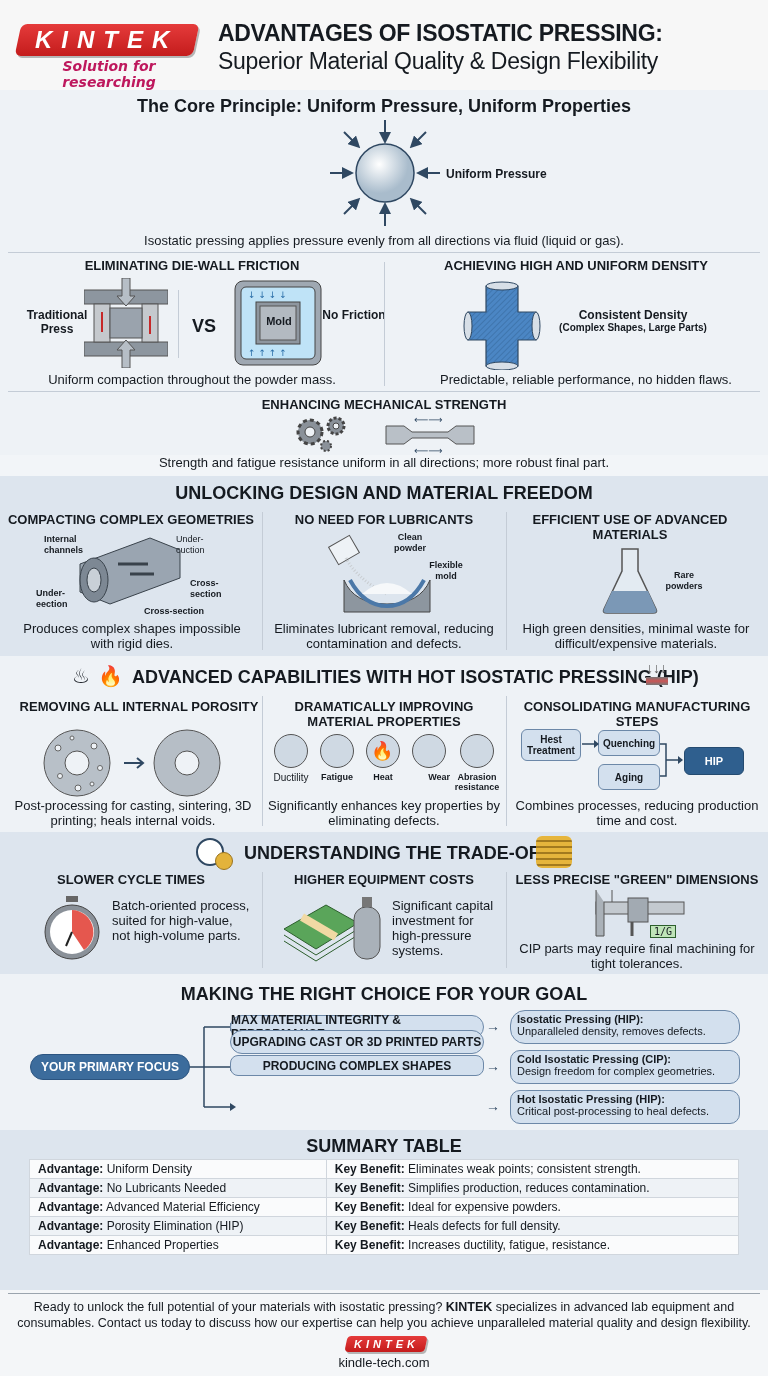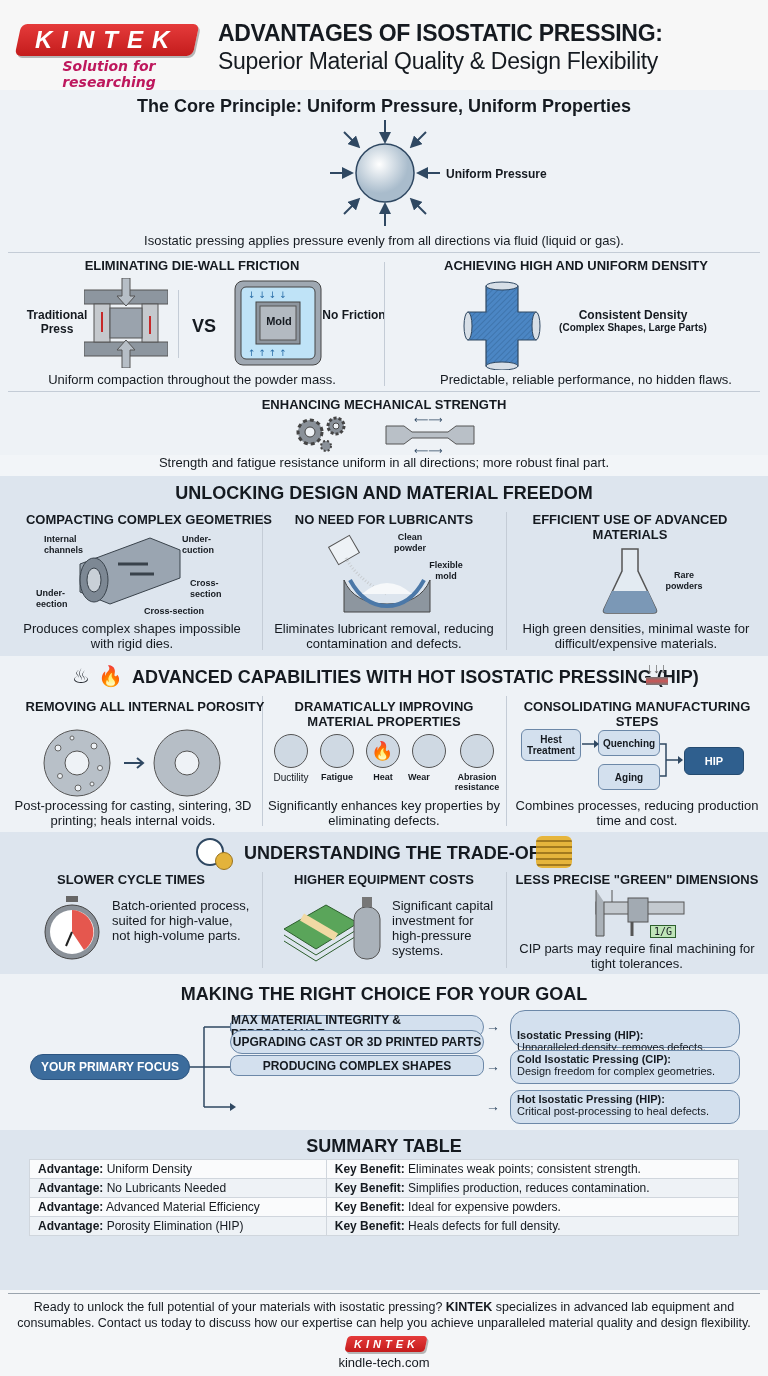--- a/index.html
+++ b/index.html
@@ -131,29 +131,29 @@
   <text x="32" y="9" font-size="10" fill="#2f4862">⟵⟶</text>
     <text x="32" y="40" font-size="10" fill="#2f4862">⟵⟶</text>
 </svg>
 <div class="abs txt ctr" style="left:0;top:455px;width:768px">Strength and fatigue resistance uniform in all directions; more robust final part.</div>
 
 <div class="abs sec blue" style="top:476px;height:180px"></div>
 <div class="abs h2 ctr" style="left:0;top:483px;width:768px">UNLOCKING DESIGN AND MATERIAL FREEDOM</div>
 <div class="abs vline" style="left:262px;top:512px;height:138px"></div>
 <div class="abs vline" style="left:506px;top:512px;height:138px"></div>
 
-<div class="abs h3 ctr" style="left:18px;top:512px;width:262px">COMPACTING COMPLEX GEOMETRIES</div>
+<div class="abs h3 ctr" style="left:0;top:512px;width:262px">COMPACTING COMPLEX GEOMETRIES</div>
 <svg class="abs" style="left:70px;top:534px" width="120" height="74">
   <path d="M10,30 L80,4 L110,16 L110,44 L40,70 L10,58z" fill="#9aa5b1" stroke="#39424b"></path>
   <ellipse cx="24" cy="46" rx="14" ry="22" fill="#7d8894" stroke="#39424b"></ellipse>
   <ellipse cx="24" cy="46" rx="7" ry="12" fill="#c9d0d7" stroke="#39424b"></ellipse>
   <path d="M48,30 h30 M60,40 h24" stroke="#39424b" stroke-width="3"></path>
 </svg>
 <div class="abs" style="left:44px;top:534px;font-size:9px;font-weight:bold;width:46px;line-height:11px">Internal channels</div>
-<div class="abs" style="left:182px;top:534px;font-size:9px;font-weight:bold;width:40px;line-height:11px">Under-cuction</div>
+<div class="abs" style="left:176px;top:534px;font-size:9px;font-weight:normal;width:40px;line-height:11px">Under-cuction</div>
 <div class="abs" style="left:190px;top:578px;font-size:9px;font-weight:bold;width:40px;line-height:11px">Cross-section</div>
 <div class="abs" style="left:36px;top:588px;font-size:9px;font-weight:bold;width:40px;line-height:11px">Under-eection</div>
 <div class="abs" style="left:144px;top:606px;font-size:9px;font-weight:bold">Cross-section</div>
 <div class="abs txt ctr" style="left:12px;top:621px;width:240px">Produces complex shapes impossible with rigid dies.</div>
 
 <div class="abs h3 ctr" style="left:262px;top:512px;width:244px">NO NEED FOR LUBRICANTS</div>
 <svg class="abs" style="left:328px;top:532px" width="116" height="84">
   <rect x="4" y="8" width="24" height="20" fill="#eef2f6" stroke="#555" transform="rotate(-30 16 18)"></rect>
   <path d="M18,26 q10,20 40,36" stroke="#c8ccd0" stroke-width="3" fill="none" stroke-dasharray="1 2"></path>
   <path d="M16,48 v32 h86 v-32 q-10,24 -43,24 q-33,0 -43,-24z" fill="#8d969f" stroke="#444"></path>
@@ -173,21 +173,21 @@
 <div class="abs txt ctr" style="left:514px;top:621px;width:244px">High green densities, minimal waste for difficult/expensive materials.</div>
 
 <div class="abs sec light" style="top:656px;height:176px"></div>
 <div class="abs" style="left:72px;top:664px;font-size:20px">♨</div>
 <div class="abs" style="left:98px;top:664px;font-size:20px;color:#f07a22">🔥</div>
 <div class="abs h2" style="left:132px;top:667px">ADVANCED CAPABILITIES WITH HOT ISOSTATIC PRESSING (HIP)</div>
 <div class="abs" style="left:646px;top:662px;font-size:14px;color:#555;line-height:12px">↓↓↓<br><span style="display:inline-block;width:22px;height:8px;background:linear-gradient(#777,#c55,#777)"></span></div>
 <div class="abs vline" style="left:262px;top:696px;height:130px"></div>
 <div class="abs vline" style="left:506px;top:696px;height:130px"></div>
 
-<div class="abs h3 ctr" style="left:14px;top:699px;width:262px">REMOVING ALL INTERNAL POROSITY</div>
+<div class="abs h3 ctr" style="left:8px;top:699px;width:262px">REMOVING ALL INTERNAL POROSITY</div>
 <svg class="abs" style="left:42px;top:728px" width="180" height="70">
   <circle cx="35" cy="35" r="33" fill="#b8c0c8" stroke="#555"></circle>
     <circle cx="35" cy="35" r="12" fill="#eef2f6" stroke="#555"></circle>
   <g fill="#eef2f6" stroke="#666">
       <circle cx="16" cy="20" r="3"></circle>
       <circle cx="52" cy="18" r="3"></circle>
       <circle cx="58" cy="40" r="2.5"></circle>
       <circle cx="18" cy="48" r="2.5"></circle>
       <circle cx="36" cy="60" r="3"></circle>
       <circle cx="50" cy="56" r="2"></circle>
@@ -206,21 +206,21 @@
       <div style="font-size:10px;font-weight:normal;margin-top:4px">Ductility</div>
     </div>
   <div style="width:42px;text-align:center">
       <div style="width:34px;height:34px;margin:auto;border:1.5px solid #555;border-radius:50%;background:#cfd9e3"></div>
       <div style="font-size:9px;font-weight:bold;margin-top:4px">Fatigue</div>
     </div>
   <div style="width:42px;text-align:center">
       <div style="width:34px;height:34px;margin:auto;border:1.5px solid #555;border-radius:50%;background:#cfd9e3;font-size:18px;line-height:32px;color:#f07a22">🔥</div>
       <div style="font-size:9px;font-weight:bold;margin-top:4px">Heat</div>
     </div>
-  <div style="width:42px;text-align:left">
+  <div style="width:42px;text-align:right">
       <div style="width:34px;height:34px;margin:auto;border:1.5px solid #555;border-radius:50%;background:#cfd9e3"></div>
       <div style="font-size:9px;font-weight:bold;margin-top:4px">Wear</div>
     </div>
   <div style="width:46px;text-align:center">
       <div style="width:34px;height:34px;margin:auto;border:1.5px solid #555;border-radius:50%;background:#cfd9e3"></div>
       <div style="font-size:9px;font-weight:bold;margin-top:4px;line-height:10px">Abrasion resistance</div>
     </div>
 </div>
 <div class="abs txt ctr" style="left:268px;top:798px;width:232px">Significantly enhances key properties by eliminating defects.</div>
 
@@ -281,21 +281,21 @@
   <path d="M40,13 l6,4 -6,4z M40,53 l6,4 -6,4z M40,93 l6,4 -6,4z" fill="#2f4862"></path>
 </svg>
 
 <div class="abs box" style="left:230px;top:1015px;width:254px;height:24px;border-radius:12px">MAX MATERIAL INTEGRITY &amp; PERFORMANCE</div>
 <div class="abs box" style="left:230px;top:1055px;width:254px;height:21px;border-radius:8px">PRODUCING COMPLEX SHAPES</div>
 <div class="abs box" style="left:230px;top:1030px;width:254px;height:24px;border-radius:12px">UPGRADING CAST OR 3D PRINTED PARTS</div>
 <div class="abs" style="left:486px;top:1018px;font-size:14px;color:#2f4862">→</div>
 <div class="abs" style="left:486px;top:1058px;font-size:14px;color:#2f4862">→</div>
 <div class="abs" style="left:486px;top:1098px;font-size:14px;color:#2f4862">→</div>
 
-<div class="abs" style="left:510px;top:1010px;width:230px;height:34px;border:1.5px solid #6c88a8;border-radius:15px;background:#d3e0ee;padding:18px 6px">
+<div class="abs" style="left:510px;top:1010px;width:230px;height:34px;border:1.5px solid #6c88a8;border-radius:15px;background:#d3e0ee;padding:2px 6px">
     <div style="font-size:11px;font-weight:bold">Isostatic Pressing (HIP):</div>
     <div style="font-size:11px">Unparalleled density, removes defects.</div>
   </div>
 <div class="abs" style="left:510px;top:1050px;width:230px;height:34px;border:1.5px solid #6c88a8;border-radius:10px;background:#d3e0ee;padding:2px 6px">
     <div style="font-size:11px;font-weight:bold">Cold Isostatic Pressing (CIP):</div>
     <div style="font-size:11px">Design freedom for complex geometries.</div>
   </div>
 <div class="abs" style="left:510px;top:1090px;width:230px;height:34px;border:1.5px solid #6c88a8;border-radius:10px;background:#d3e0ee;padding:2px 6px">
     <div style="font-size:11px;font-weight:bold">Hot Isostatic Pressing (HIP):</div>
     <div style="font-size:11px">Critical post-processing to heal defects.</div>
@@ -313,20 +313,24 @@
         <td><b>Advantage:</b> <span>No Lubricants Needed</span></td>
         <td><b>Key Benefit:</b> <span>Simplifies production, reduces contamination.</span></td>
       </tr>
   <tr>
         <td><b>Advantage:</b> <span>Advanced Material Efficiency</span></td>
         <td><b>Key Benefit:</b> <span>Ideal for expensive powders.</span></td>
       </tr>
   <tr>
         <td><b>Advantage:</b> <span>Porosity Elimination (HIP)</span></td>
         <td><b>Key Benefit:</b> <span>Heals defects for full density.</span></td>
+      </tr>
+  <tr>
+        <td><b>Advantage:</b> <span>Enhanced Properties</span></td>
+        <td><b>Key Benefit:</b> <span>Increases ductility, fatigue, resistance.</span></td>
       </tr>
 </tbody>
   </table>
 
 <div class="abs sec" style="top:1290px;height:86px;background:#f4f6f8"></div>
 <div class="abs hline" style="left:8px;top:1293px;width:752px;background:#9aa4ae"></div>
 <div class="abs ctr" style="left:10px;top:1299px;width:748px;font-size:12.5px;line-height:16px"><span>Ready to unlock the full potential of your materials with isostatic pressing? </span><b>KINTEK</b><span> specializes in advanced lab equipment and consumables. Contact us today to discuss how our expertise can help you achieve unparalleled material quality and design flexibility.</span></div>
 <div class="abs logo" style="left:346px;top:1336px;width:80px;height:16px;border-radius:4px">
     <span style="font-size:11px;letter-spacing:4px">KINTEK</span>
   </div>

